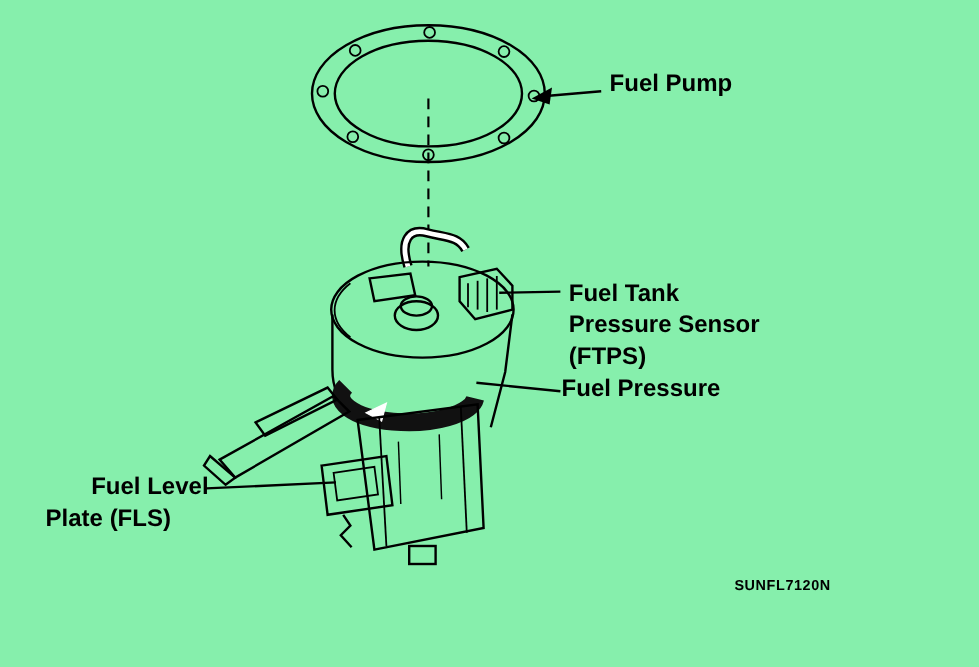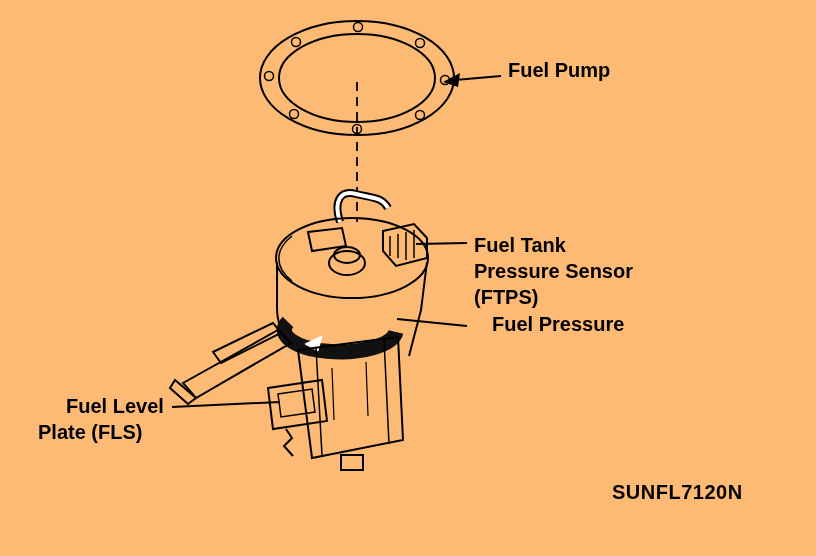--- a/index.html
+++ b/index.html
@@ -4,49 +4,49 @@
 <style>
   html, body {
     margin: 0;
     padding: 0;
     background: #ffffff;
   }
   #canvas {
     position: relative;
     width: 816px;
     height: 556px;
-    background: #fdba74;
+    background: #86efac;
     overflow: hidden;
     font-family: "Liberation Sans", sans-serif;
     color: #000000;
   }
   #art {
     position: absolute;
     left: 0;
     top: 0;
   }
   .callout {
     position: absolute;
     font-size: 20px;
     font-weight: bold;
     line-height: 26px;
     white-space: nowrap;
     color: #000000;
   }
   .callout span { display: block; }
   #label-plate-cover { left: 508px; top: 57px; }
   #label-ftps        { left: 474px; top: 232px; }
-  #label-regulator   { left: 492px; top: 311px; text-align: center; }
+  #label-regulator   { left: 468px; top: 311px; text-align: center; }
   #label-fls         { left: 38px;  top: 393px; }
-  #label-fls .indent { margin-left: 28px; }
+  #label-fls .indent { margin-left: 38px; }
   #ref-code {
     position: absolute;
     left: 612px;
     top: 481px;
-    font-size: 20px;
+    font-size: 12px;
     font-weight: bold;
     letter-spacing: 0.5px;
   }
 </style>
 </head>
 <body>
 
 <div id="canvas">
 
   <svg id="art" width="816" height="556" viewBox="0 0 816 556" fill="none" stroke="#000000" stroke-width="2">

